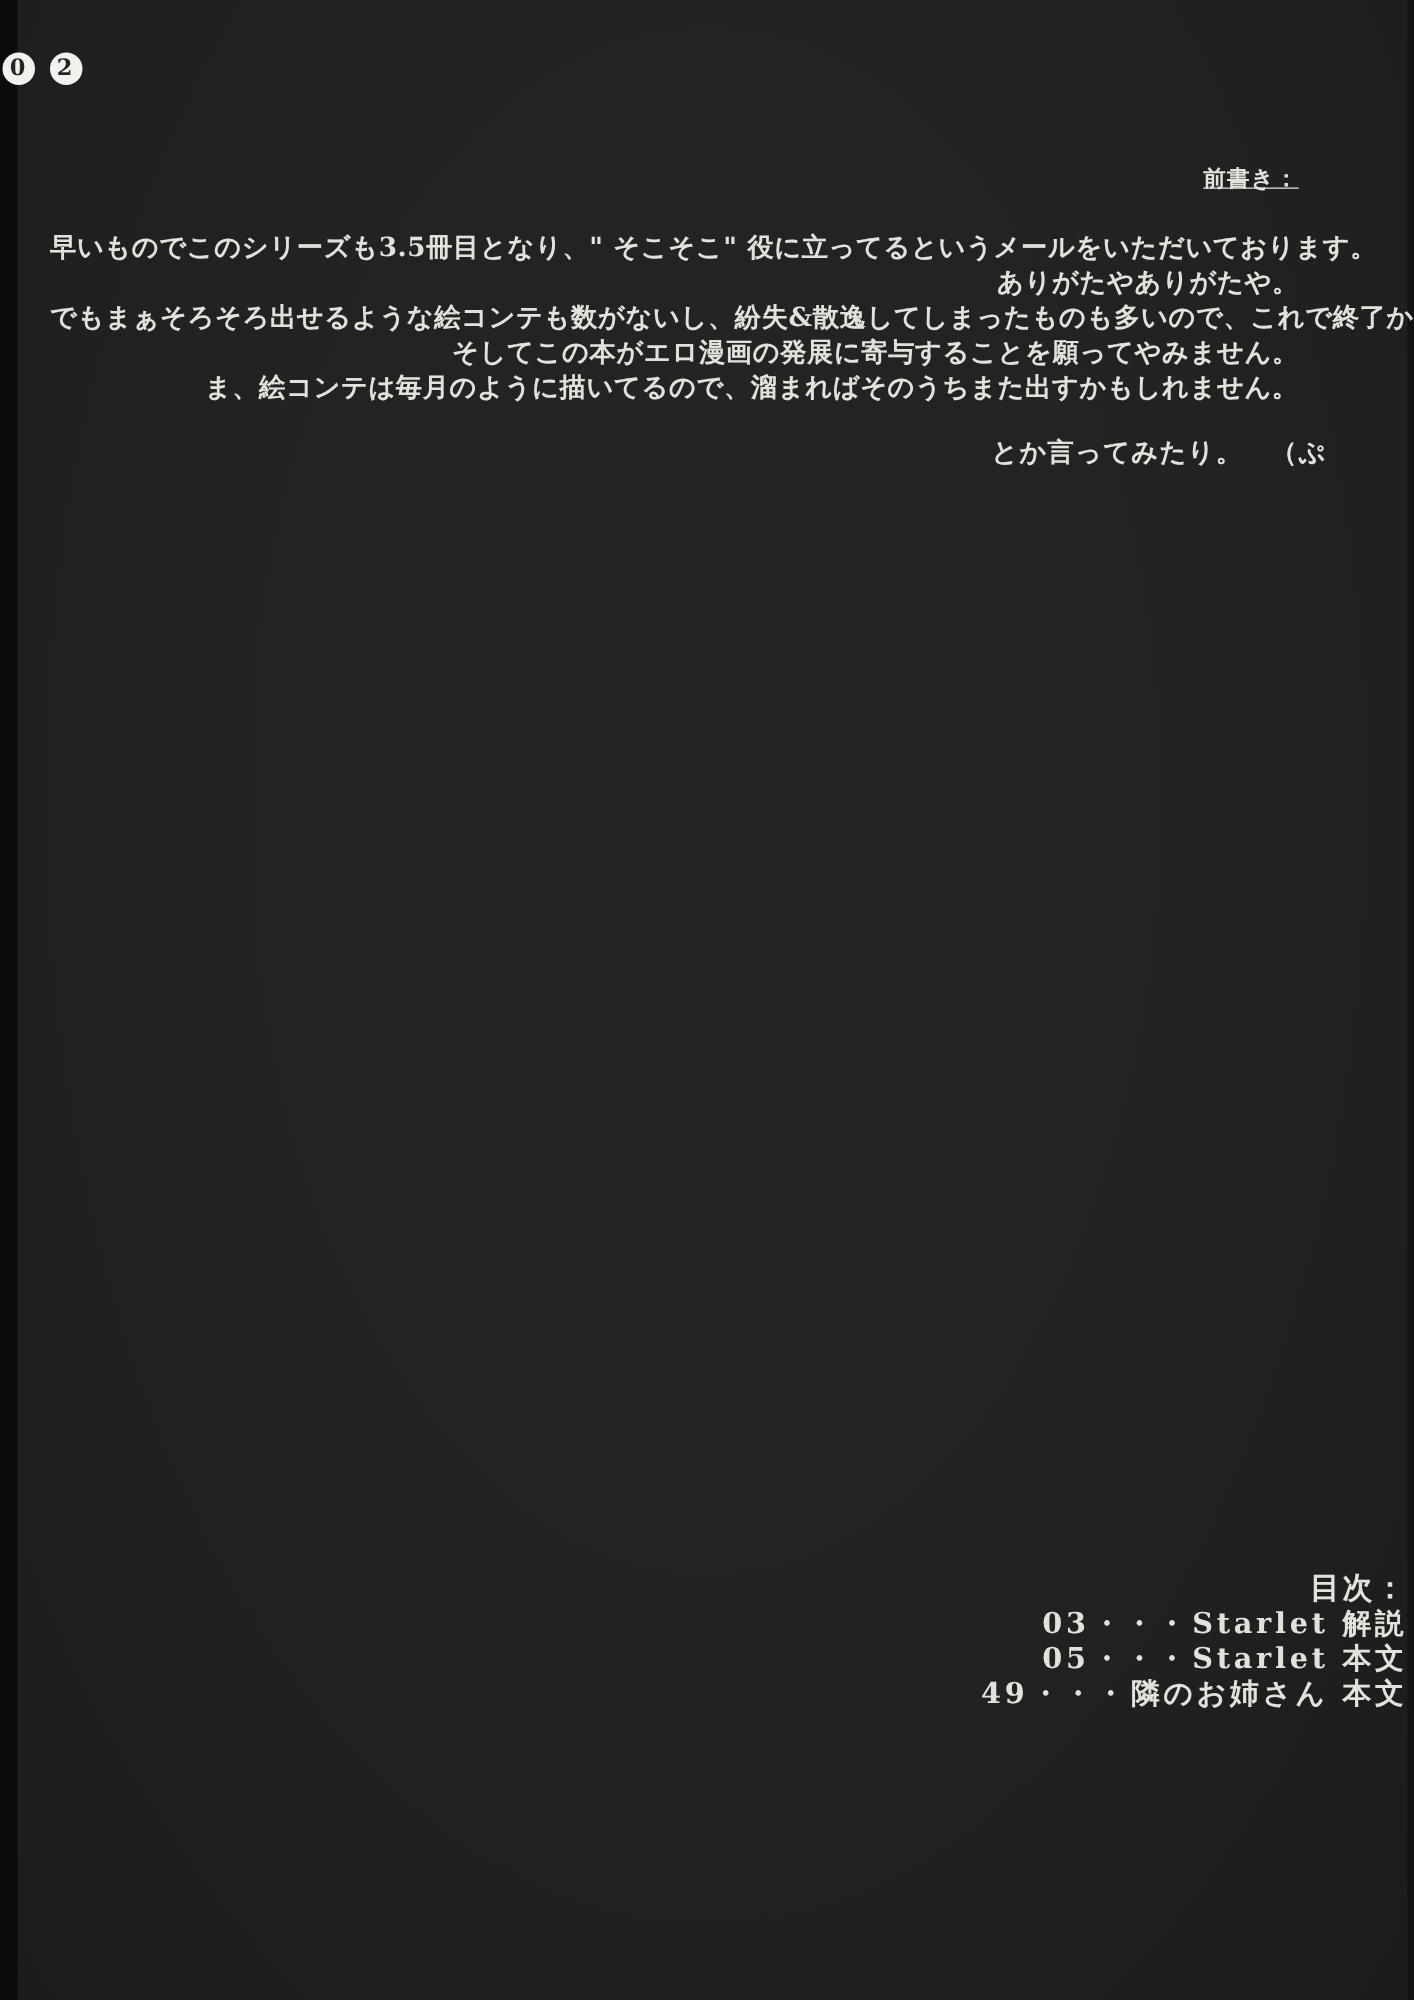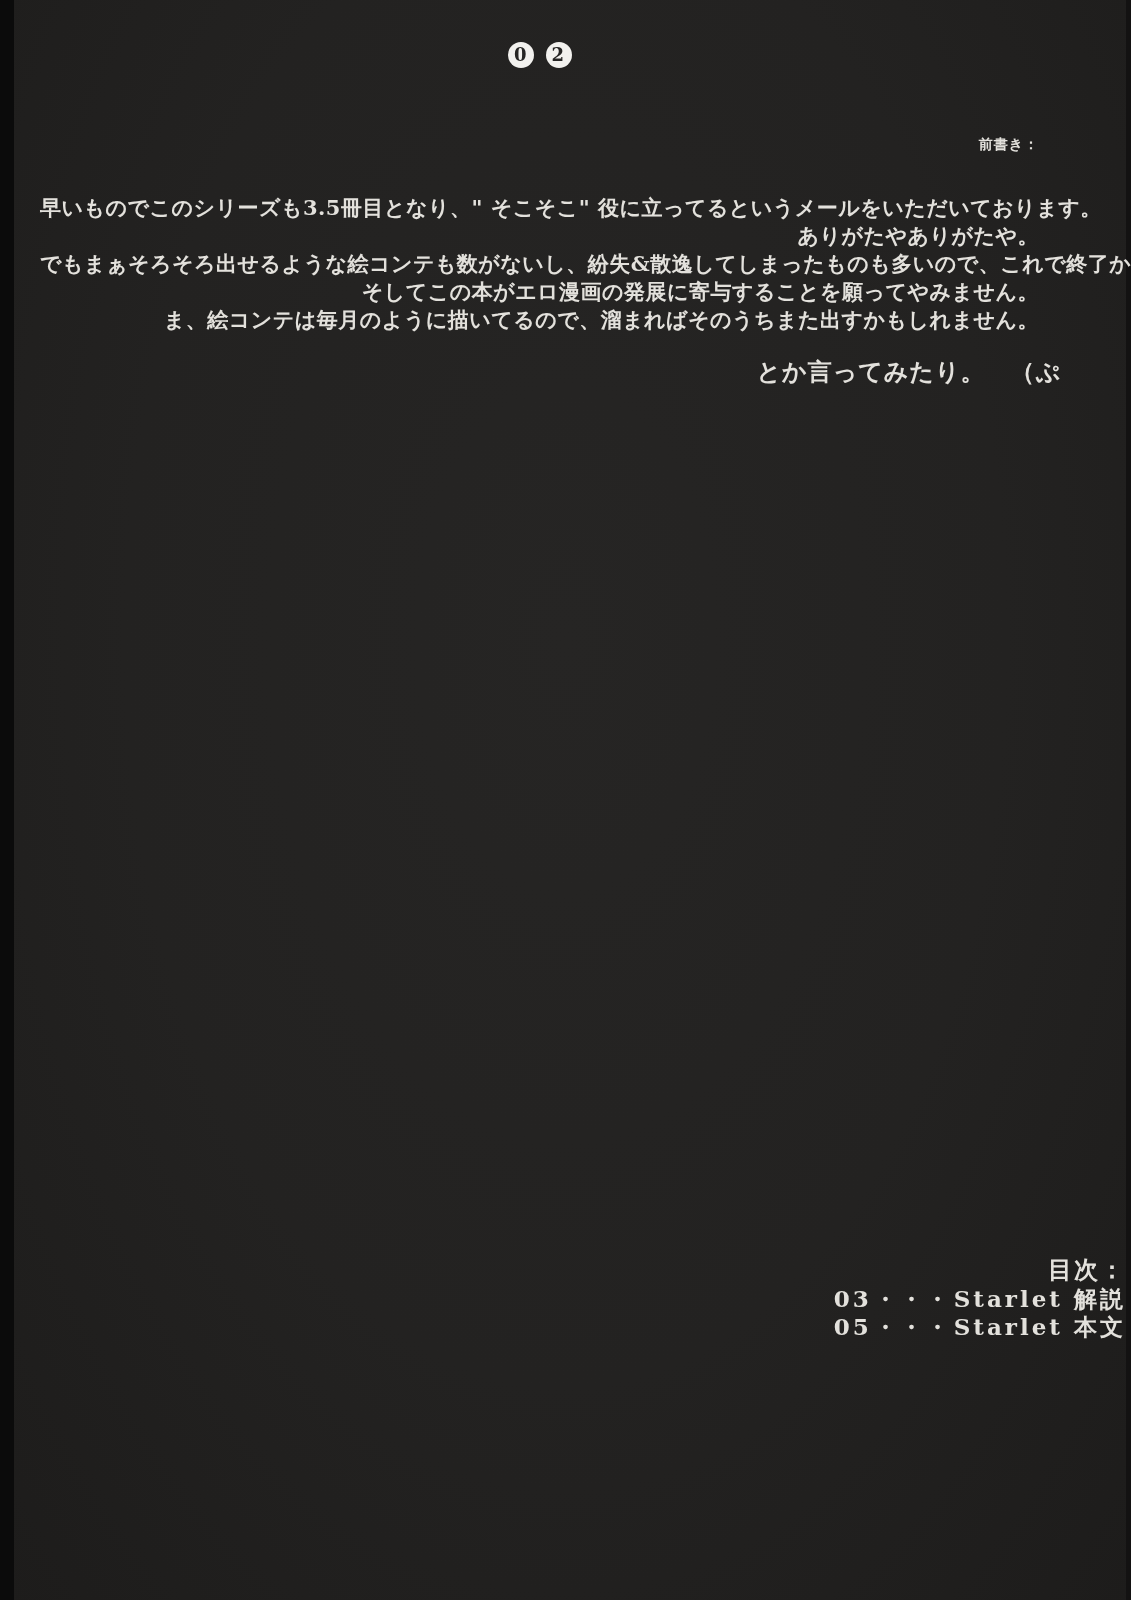--- a/index.html
+++ b/index.html
@@ -29,21 +29,21 @@
     right: 0; top: 0;
     width: 5px; height: 1600px;
     background: #131212;
   }
   
   .page-number {
     position: absolute;
     top: 42px;
     left: 0;
     width: 1080px;
-    text-align: center;
+    text-align: left;
     letter-spacing: 2px;
   }
   .circ-digit {
     display: inline-flex;
     align-items: center;
     justify-content: center;
     width: 26px;
     height: 26px;
     margin: 0 2px;
     border-radius: 50%;
@@ -55,33 +55,34 @@
   }
   
   .foreword {
     position: absolute;
     top: 130px;
     left: 40px;
     right: 92px;
     text-align: right;
   }
   .fw-heading {
-    font-size: 14px;
+    font-size: 18px;
     line-height: 28px;
-    margin-bottom: 36px;
+    margin-bottom: 26px;
     letter-spacing: 1px;
+    text-decoration: underline;
   }
   .fw-line {
     font-size: 21px;
     line-height: 28px;
     letter-spacing: 0.5px;
     white-space: nowrap;
   }
   .fw-signoff {
-    font-size: 24px;
+    font-size: 21px;
     line-height: 28px;
     margin-top: 24px;
     margin-right: -22px;
     letter-spacing: 1px;
   }
   
   .toc {
     position: absolute;
     top: 1255px;
     right: 5px;
@@ -128,14 +129,17 @@
 
   <div class="toc">
     <div class="toc-heading">目次：</div>
 
     <div class="toc-row">
       <span>03</span><span class="toc-sep">・・・</span><span>Starlet 解説</span>
     </div>
     <div class="toc-row">
       <span>05</span><span class="toc-sep">・・・</span><span>Starlet 本文</span>
     </div>
+    <div class="toc-row">
+      <span>49</span><span class="toc-sep">・・・</span><span>隣のお姉さん 本文</span>
+    </div>
   </div>
 </div>
 
 </body></html>

